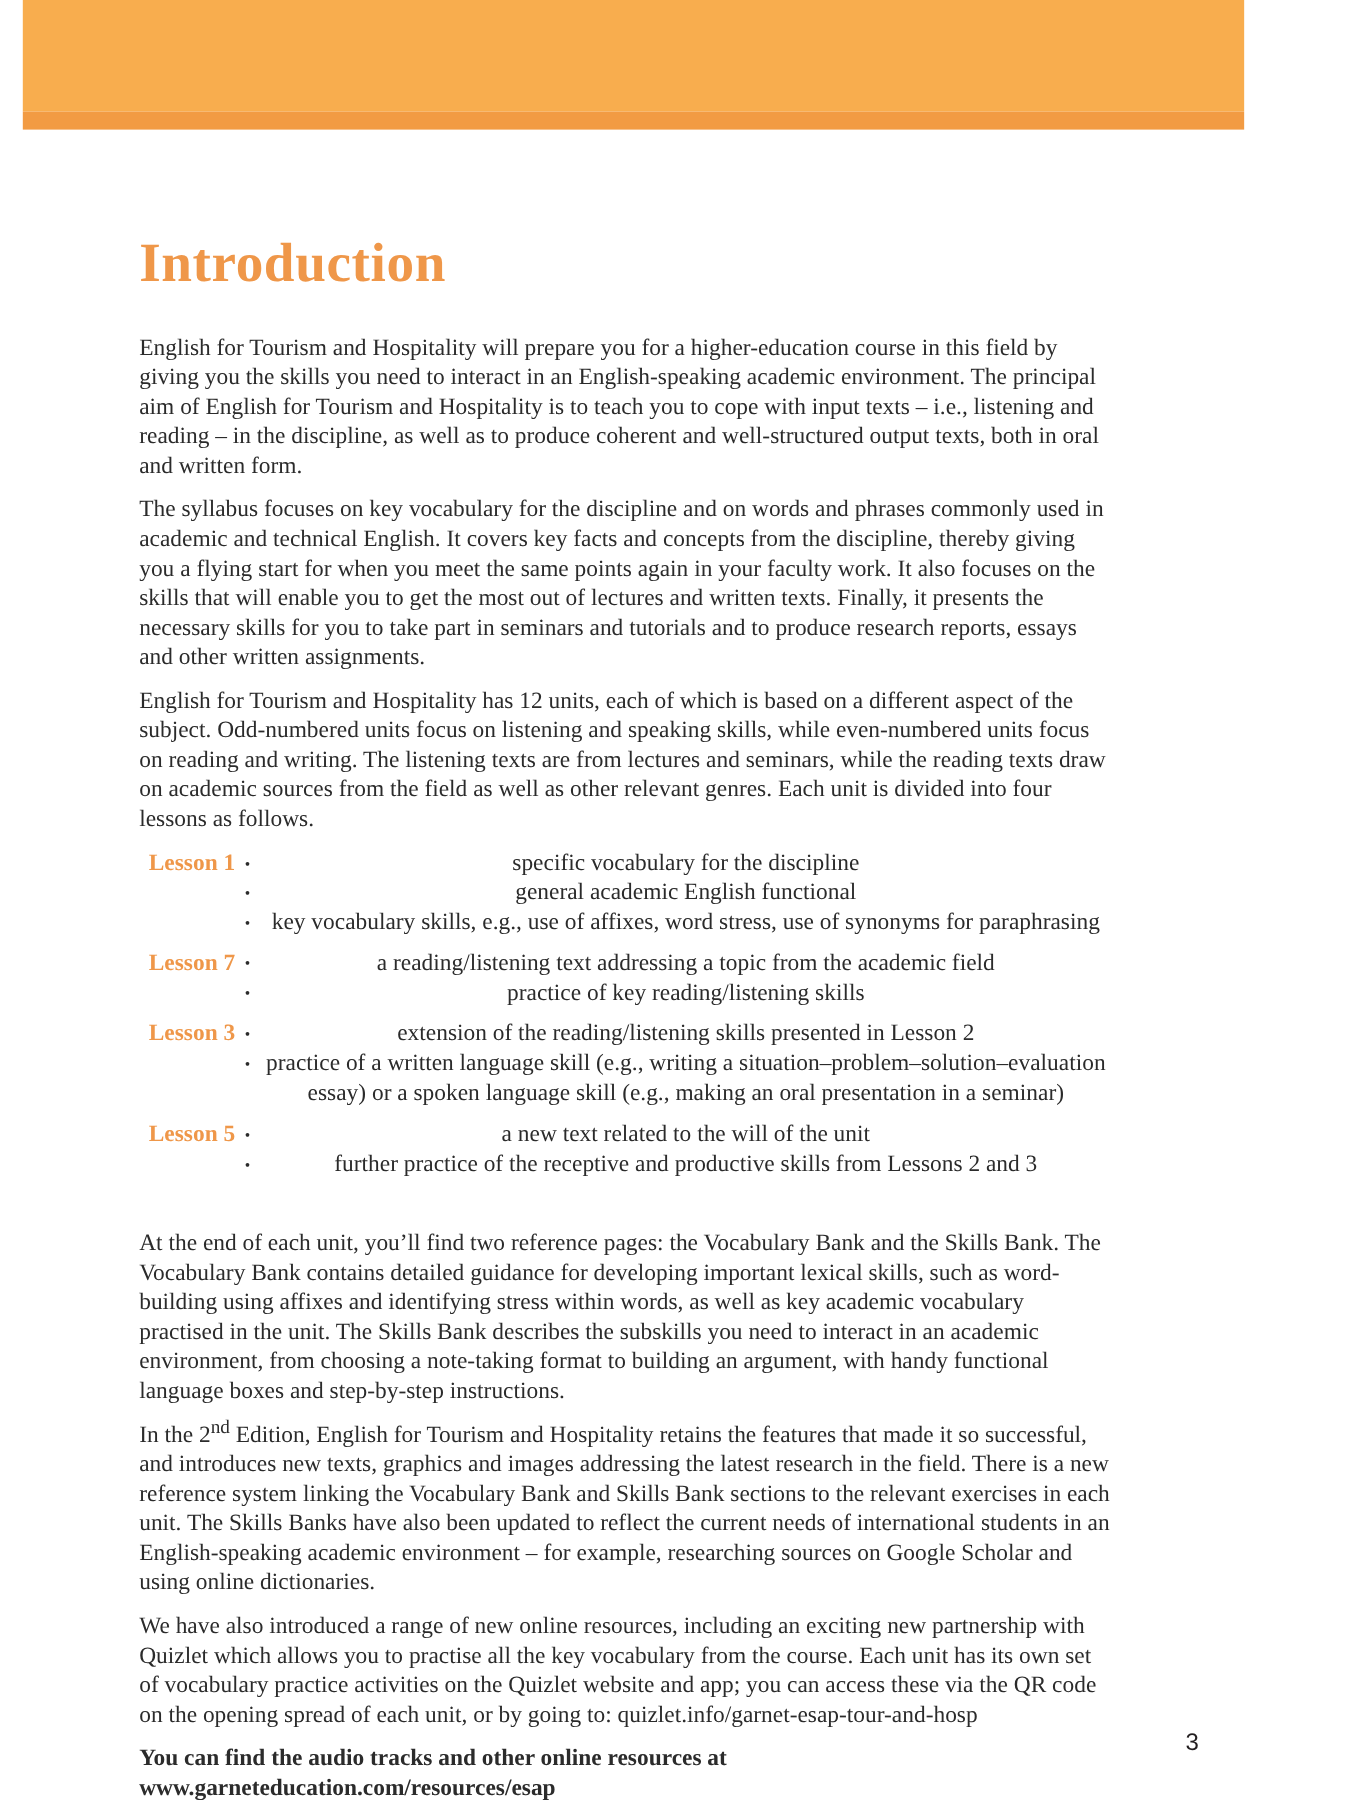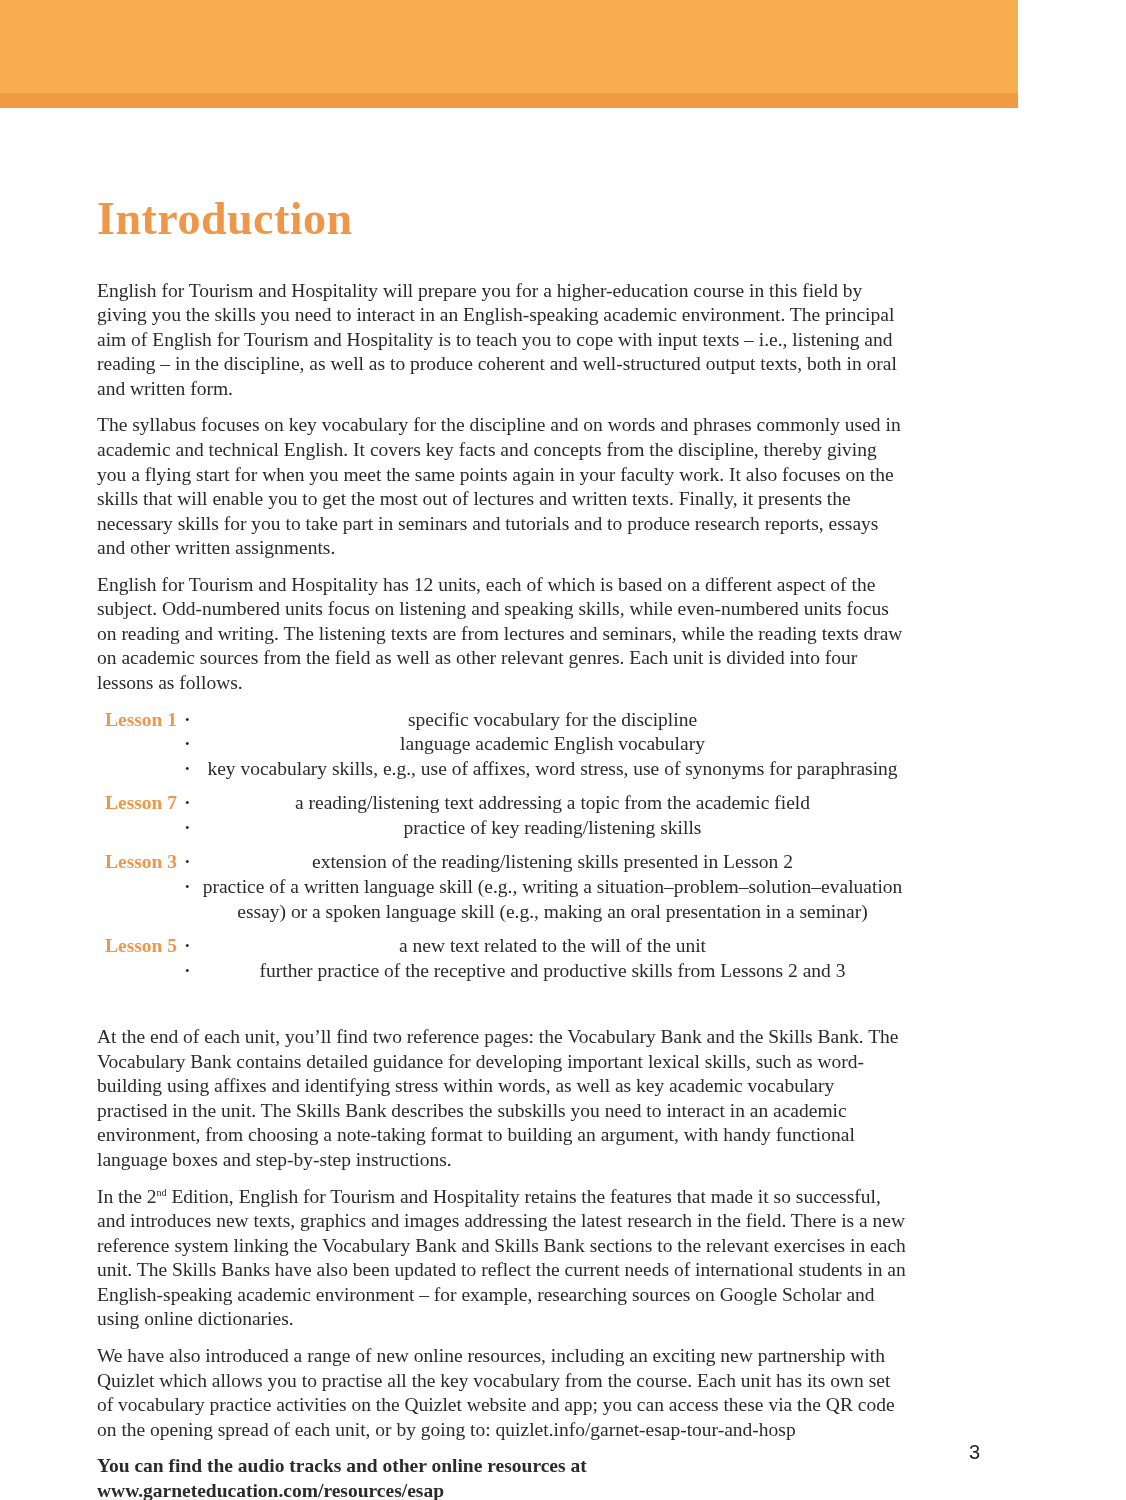--- a/index.html
+++ b/index.html
@@ -8,20 +8,21 @@
     background: #ffffff;
   }
   .page {
     position: relative;
     width: 1018px;
     height: 1500px;
     background: #ffffff;
     font-family: "Liberation Serif", serif;
     color: #2b2b2b;
     overflow: hidden;
+    padding-left: 19px;
   }
   .band {
     width: 100%;
     height: 93px;
     background: #f8ad4e;
   }
   .band-strip {
     width: 100%;
     height: 15px;
     background: #f29b43;
@@ -38,21 +39,21 @@
     padding: 34px 112px 0 97px;
     font-size: 19.5px;
     line-height: 1.26;
   }
   .content p {
     margin: 0 0 12px 0;
   }
   .it { }
   .bold-line { font-weight: bold; }
   sup {
-    font-size: 10px;
+    font-size: 16px;
     line-height: 0;
     vertical-align: super;
   }
   .lessons {
     margin: 0 0 12px 0;
   }
   .lesson-row {
     display: flex;
     align-items: flex-start;
     margin-bottom: 10px;
@@ -123,21 +124,21 @@
 
       <div class="lesson-row">
         <div class="lesson-label">Lesson 1</div>
         <ul class="lesson-bullets">
           <li>
               <span class="bullet-marker">•</span>
               <span class="bullet-text">specific vocabulary for the discipline</span>
             </li>
           <li>
               <span class="bullet-marker">•</span>
-              <span class="bullet-text">language academic English vocabulary</span>
+              <span class="bullet-text">general academic English functional</span>
             </li>
           <li>
               <span class="bullet-marker">•</span>
               <span class="bullet-text">key vocabulary skills, e.g., use of affixes, word stress, use of synonyms for paraphrasing</span>
             </li>
         </ul>
       </div>
 
       <div class="lesson-row">
         <div class="lesson-label">Lesson 7</div>

